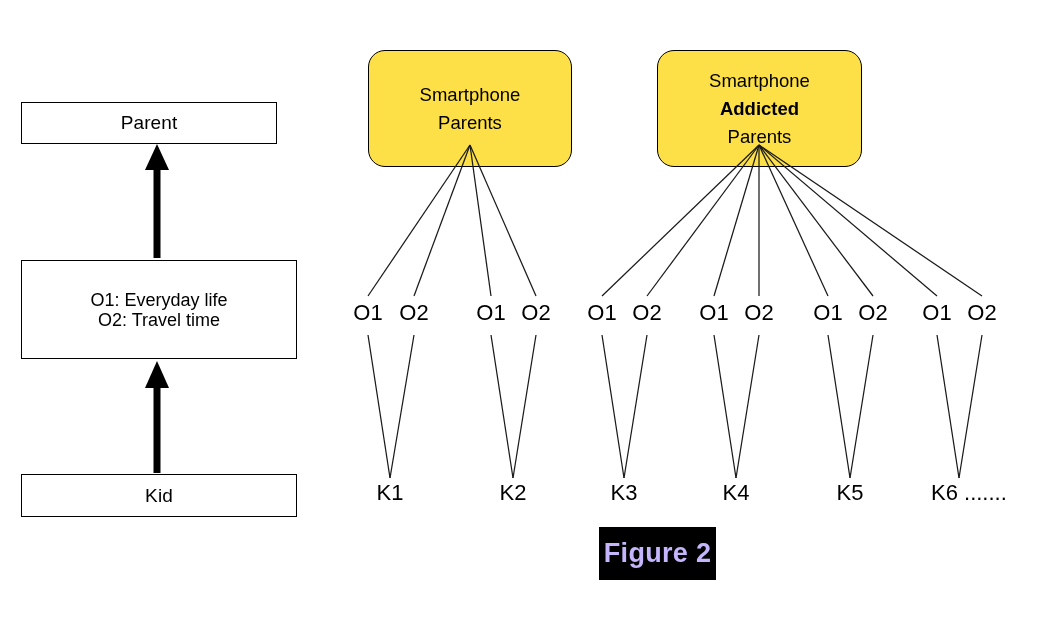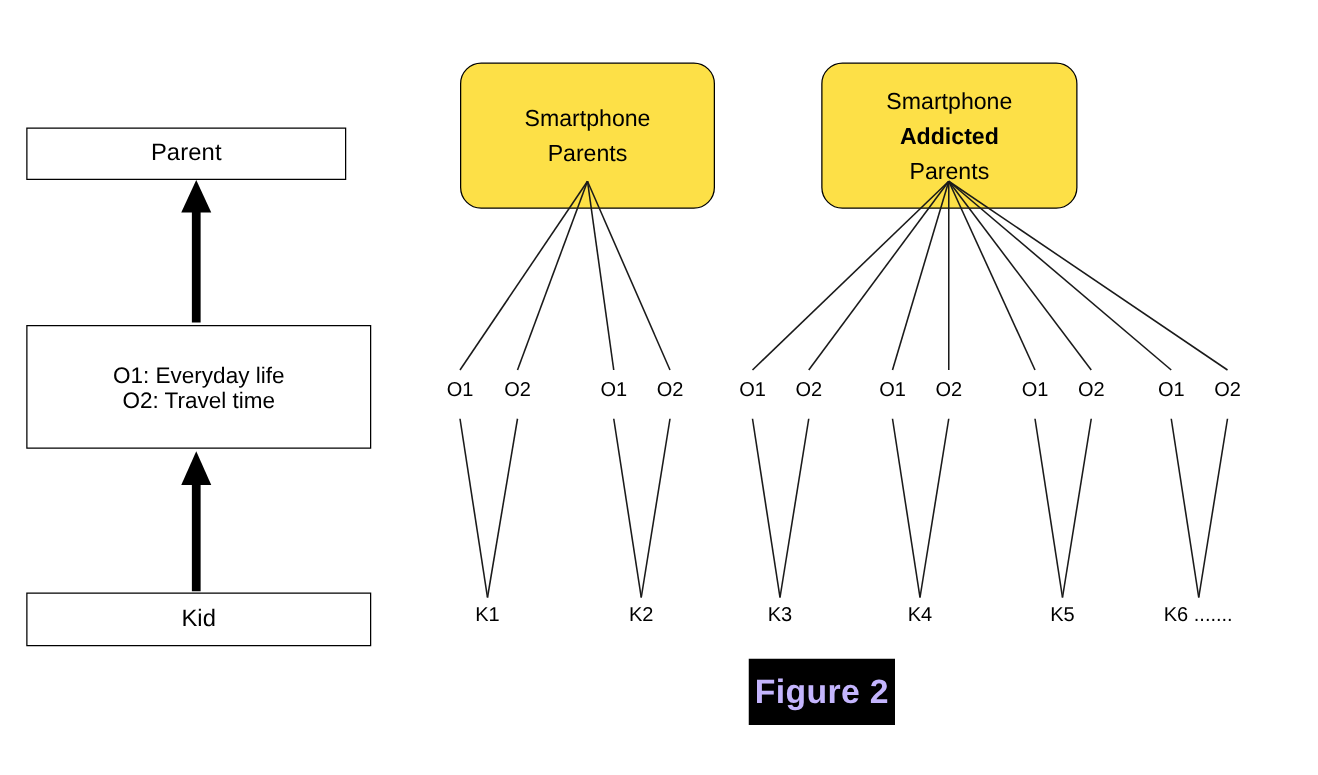--- a/index.html
+++ b/index.html
@@ -84,21 +84,21 @@
     position: absolute;
     left: 0; top: 0;
     width: 1054px;
     height: 620px;
     pointer-events: none;
   }
 
   
   .node-label {
     position: absolute;
-    font-size: 16px;
+    font-size: 22px;
     line-height: 20px;
     white-space: nowrap;
     text-align: center;
     transform: translateX(-50%);
   }
   .o-label { top: 303px; }
   .k-label { top: 483px; }
   .k-label.trailing { text-align: left; transform: translateX(-28px); }
 
   

